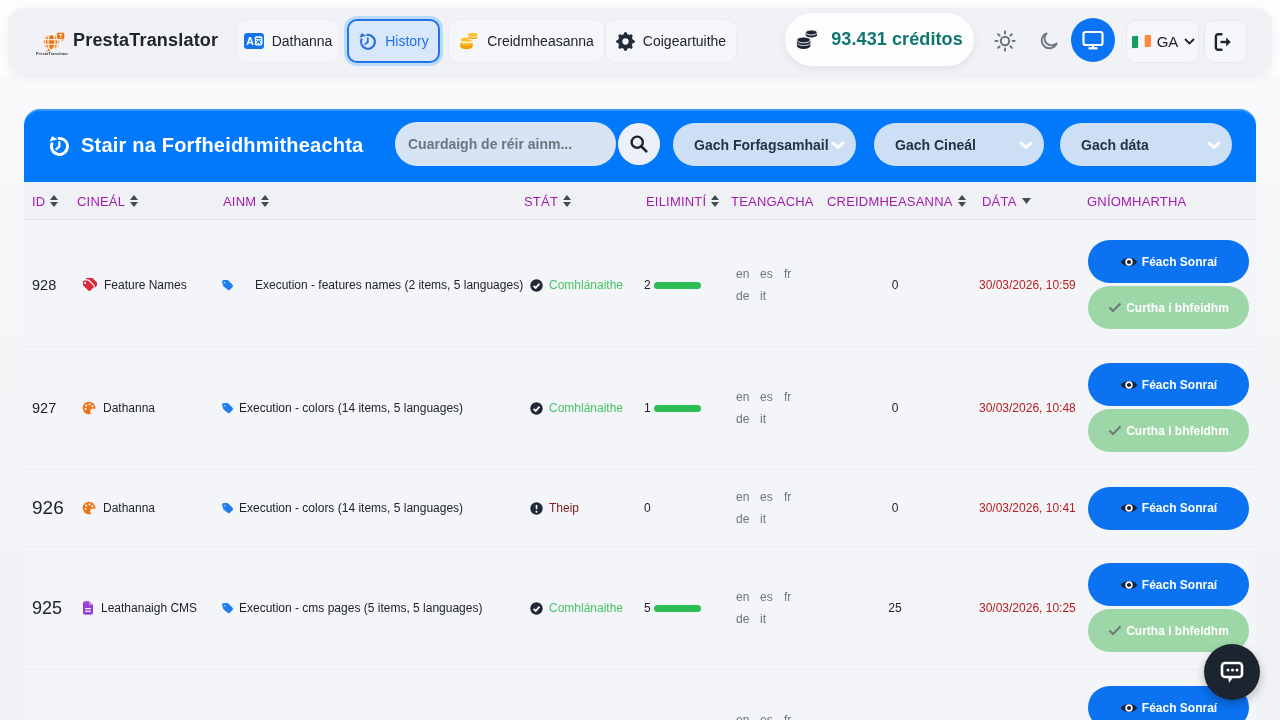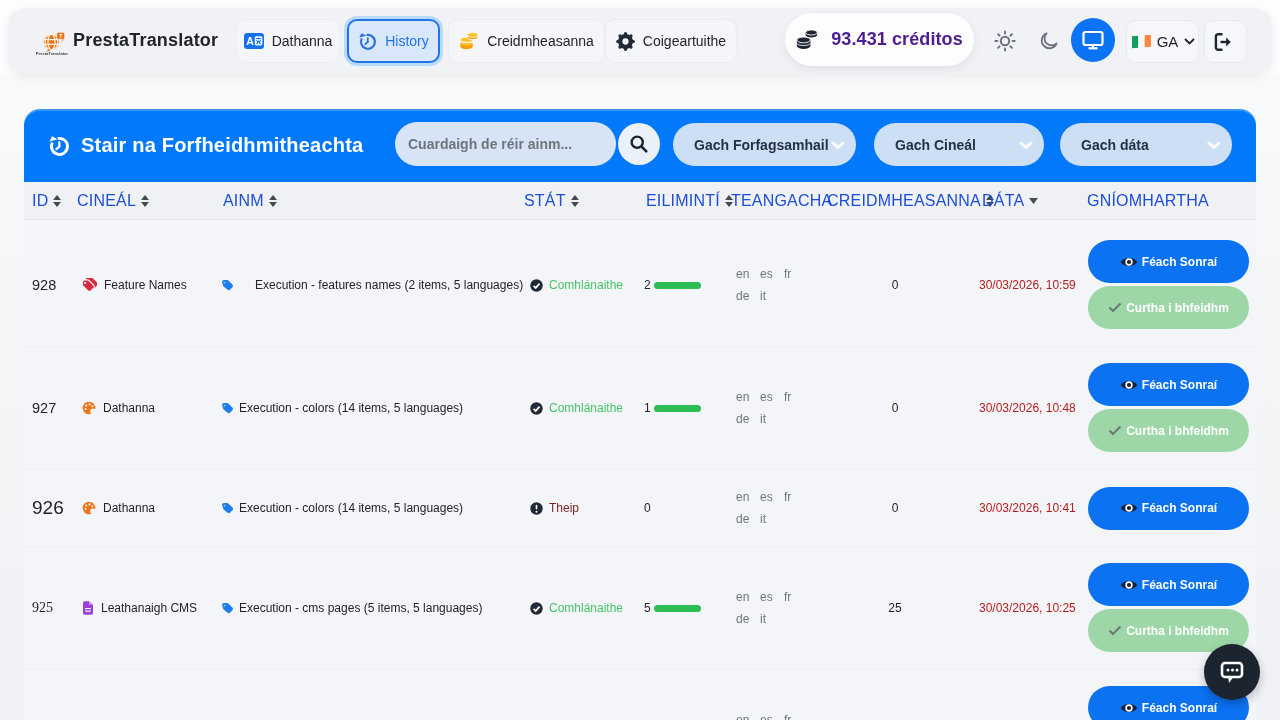--- a/index.html
+++ b/index.html
@@ -7,35 +7,35 @@
   body { background:linear-gradient(180deg,#fafbfc 0px,#f5f6f8 280px,#f0f1f4 720px); font-family:"Liberation Sans", sans-serif; position:relative; }
   .abs { position:absolute; }
   
   .topstrip { left:0; top:0; width:1280px; height:74px; background:#fdfdfe; }
   .navbar { left:8px; top:8px; width:1264px; height:66px; background:#f1f2f6; border-radius:16px; box-shadow:0 3px 8px rgba(30,40,60,.07); }
   .logo { left:27px; top:17px; width:40px; text-align:center; }
   .brand { left:65px; top:0; height:64px; line-height:64px; font-size:18px; font-weight:bold; color:#212529; letter-spacing:.2px; }
   .navcard { top:11px; height:44px; background:#f5f6f9; border:1px solid #eaecf0; border-radius:10px; display:flex; align-items:center; justify-content:center; gap:8px; font-size:14px; color:#212529; }
   .navcard.active { background:#d9e7fa; border:2px solid #2173e8; box-shadow:0 0 0 3px rgba(130,195,255,.5); color:#2173e8; }
   .pillcred { left:777px; top:5px; width:189px; height:53px; background:#fdfdfe; border-radius:27px; box-shadow:0 3px 8px rgba(30,40,60,.08); display:flex; align-items:center; justify-content:center; gap:12px; }
-  .credtxt { color:#4c1d95; font-weight:bold; font-size:18px; letter-spacing:.1px; }
+  .credtxt { color:#0f766e; font-weight:bold; font-size:18px; letter-spacing:.1px; }
   .iconbtn { display:flex; align-items:center; justify-content:center; }
   .bluecircle { left:1063px; top:10px; width:44px; height:44px; border-radius:50%; background:#0b74f4; display:flex; align-items:center; justify-content:center; }
   .smallcard { top:12px; height:43px; background:#f6f7fa; border:1px solid #e7e9ee; border-radius:10px; display:flex; align-items:center; justify-content:center; gap:6px; }
   
   .bluepanel { left:24px; top:109px; width:1232px; height:73px; background:#0279fb; border-radius:16px 16px 0 0; box-shadow:inset 0 2px 0 rgba(255,255,255,.22); }
   .bluetitle { left:57px; top:0; height:73px; line-height:73px; color:#fff; font-weight:bold; font-size:20px; letter-spacing:.2px; }
   .searchinput { left:371px; top:12.5px; width:221px; height:44px; background:#d7e4f5; border-radius:22px; line-height:44px; padding-left:13px; color:#6c757d; font-size:14px; font-weight:bold; }
   .searchbtn { left:593.5px; top:13.5px; width:42px; height:42px; border-radius:50%; background:#ecf1f9; display:flex; align-items:center; justify-content:center; }
   .sel { top:14px; height:43px; background:#ccdff5; border-radius:22px; color:#253240; font-size:14px; font-weight:bold; display:flex; align-items:center; }
   .sel .chev { position:absolute; }
   
   .tablebg { left:24px; top:182px; width:1232px; height:538px; background:#f4f5f9; }
   .thead { left:0; top:0; width:1232px; height:38px; background:#f0f1f5; border-bottom:1px solid #e0e3e8; }
-  .th { position:absolute; top:0; height:38px; display:flex; align-items:center; gap:5px; color:#1d4ed8; font-size:16px; letter-spacing:.2px; }
+  .th { position:absolute; top:0; height:38px; display:flex; align-items:center; gap:5px; color:#a21caf; font-size:13px; letter-spacing:.2px; }
   .row { position:absolute; left:0; width:1232px; }
   .cell { position:absolute; top:50%; transform:translateY(-50%); font-size:12px; color:#212529; display:flex; align-items:center; }
   .muted { color:#b91c1c; }
   .bar { height:7px; width:47px; background:#2ebc55; border-radius:4px; margin-left:3.5px; }
   .stxt-ok { color:#47c367; margin-left:6px; }
   .stxt-bad { color:#7f1d1d; margin-left:6px; }
   .btn { position:absolute; left:1064px; width:161px; height:43px; border-radius:22px; display:flex; align-items:center; justify-content:center; gap:4px; color:#fff; font-weight:bold; font-size:12px; }
   .btn-blue { background:#0b72f2; }
   .btn-green { background:#9dd7a7; }
   .langs { position:absolute; left:712px; color:#6c757d; font-size:12px; }
@@ -392,21 +392,21 @@
       <svg width="18" height="14" viewBox="0 0 18 14">
           <path d="M0.8 7 C3.6 1.8 14.4 1.8 17.2 7 C14.4 12.2 3.6 12.2 0.8 7 z" fill="#17233b"></path>
           <circle cx="9" cy="7" r="3.7" fill="#fff"></circle>
           <circle cx="9" cy="7" r="2.1" fill="#17233b"></circle>
         </svg>
       <span>Féach Sonraí</span>
     </div>
   </div>
 
   <div class="row" style="top:364.5px;height:123px;">
-    <div class="cell" style="left:8px;font-size:14px;font-family:Liberation Serif, serif;">925</div>
+    <div class="cell" style="left:8px;font-size:18px;">925</div>
     <div class="cell" style="left:58px;gap:7px;">
       <svg width="12" height="14" viewBox="0 0 12 14">
         <path d="M1 2.2 a2 2 0 0 1 2-2 h4 L11 3.8 V11.8 a2 2 0 0 1-2 2 H3 a2 2 0 0 1-2-2 z" fill="#9c3fd8"></path>
         <polygon points="7,0.2 11,3.8 7,3.8" fill="#cf97ec"></polygon>
         <line x1="3.2" y1="7.6" x2="8.8" y2="7.6" stroke="#fff" stroke-width="1.2"></line>
         <line x1="3.2" y1="10.2" x2="8.8" y2="10.2" stroke="#fff" stroke-width="1.2"></line>
       </svg>
       <span>Leathanaigh CMS</span>
     </div>
     <div class="cell" style="left:197px;gap:5px;">

